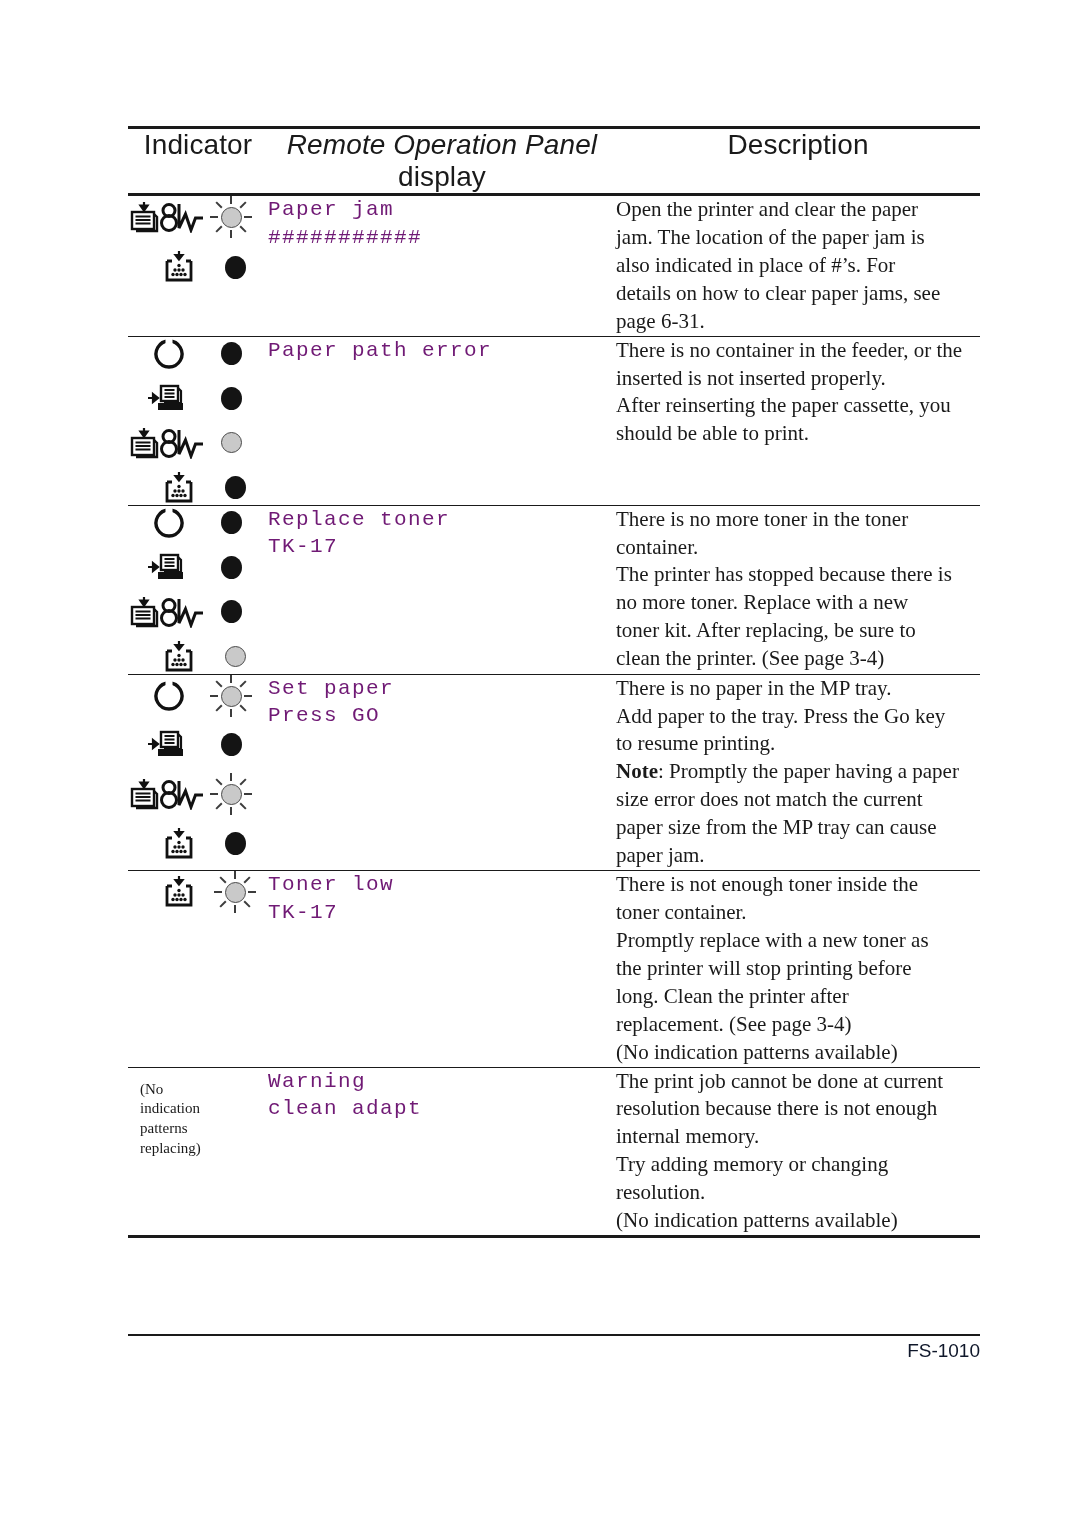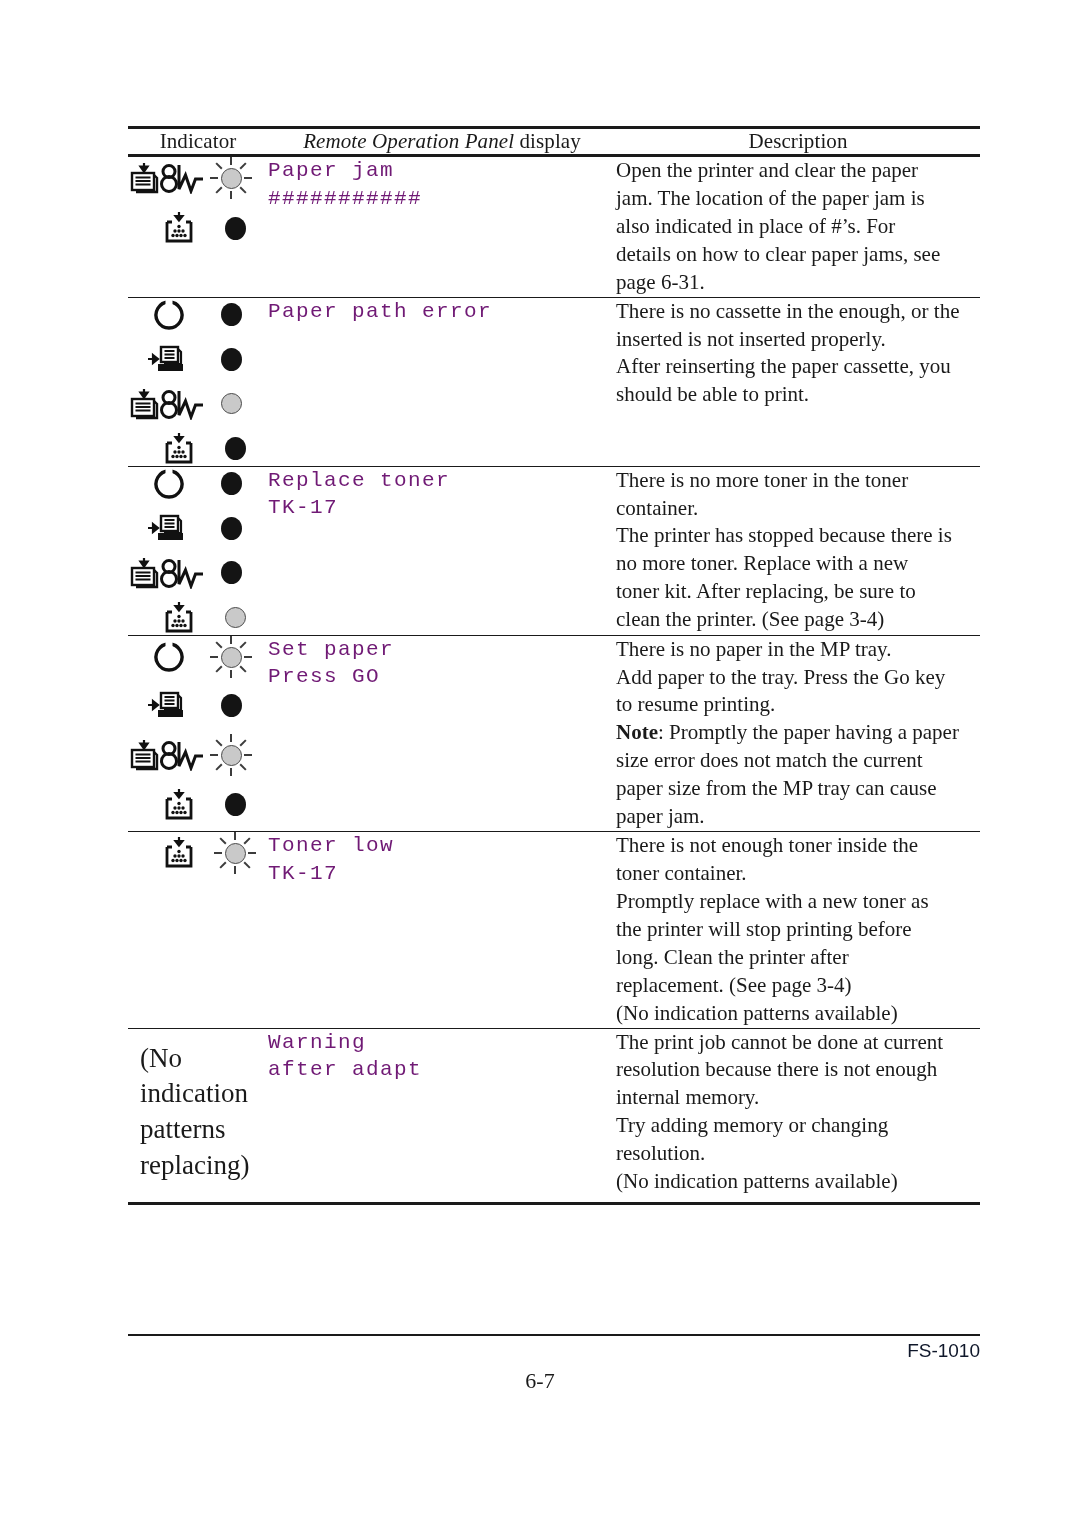--- a/index.html
+++ b/index.html
@@ -34,23 +34,23 @@
 
   .col-ind{width:140px;}
   .col-disp{width:348px;}
   .col-desc{width:364px;}
 
   .vline-a{border-right:1.6px solid #1a1a1a;}
   .vline-b{border-right:1.6px solid #1a1a1a;}
 
   
   thead th{
-    font-family:Liberation Serif, serif;
+    font-family:Liberation Sans, sans-serif;
     font-weight:400;
-    font-size:21px;
+    font-size:28px;
     text-align:center;
     padding:8px 0 10px 0;
     letter-spacing:.1px;
     margin-top:42px;
   }
   thead th .ital{font-style:italic;}
 
   
   .cell-ind{padding:12px 6px 18px 6px;}
   .cell-disp{
@@ -64,21 +64,21 @@
   }
   .cell-desc{
     font-size:21px;
     line-height:1.33;
     padding:11px 10px 18px 16px;
   }
   .cell-desc p{margin:0;}
   .cell-desc .b{font-weight:bold;}
 
   .noind{
-    font-size:27px;
+    font-size:15px;
     line-height:1.33;
     padding:12px 6px 18px 12px;
   }
   .noind p{margin:0;}
 
   
   .ind-grid{
     display:flex;
     flex-direction:column;
     gap:12px;
@@ -313,21 +313,21 @@
                   </span>
                 </div>
                 <div class="lamp">
                   <span class="lamp-on"></span>
                 </div>
               </div>
             </div>
           </td>
           <td class="cell-disp vline-b"><div>Paper path error</div></td>
           <td class="cell-desc">
-            <p>There is no cassette in the enough, or the</p>
+            <p>There is no container in the feeder, or the</p>
             <p>inserted is not inserted properly.</p>
             <p>After reinserting the paper cassette, you</p>
             <p>should be able to print.</p>
           </td>
         </tr>
         <tr class="rule-row">
           <td class="cell-ind vline-a">
             <div class="ind-grid">
               <div class="ind-line center-sym">
                 <div class="sym">
@@ -573,30 +573,29 @@
         </tr>
         <tr class="rule-row rule-bottom">
           <td class="cell-ind vline-a">
             <div class="noind">
               <p>(No</p>
               <p>indication</p>
               <p>patterns</p>
               <p>replacing)</p>
             </div>
           </td>
-          <td class="cell-disp vline-b"><div>Warning</div><div>after adapt</div></td>
+          <td class="cell-disp vline-b"><div>Warning</div><div>clean adapt</div></td>
           <td class="cell-desc">
             <p>The print job cannot be done at current</p>
             <p>resolution because there is not enough</p>
             <p>internal memory.</p>
             <p>Try adding memory or changing</p>
             <p>resolution.</p>
             <p>(No indication patterns available)</p>
           </td>
         </tr>
       </tbody>
   </table>
 
   <div class="foot-rule"></div>
   <div class="foot-model">FS-1010</div>
-  <div class="foot-page">6-7</div>
 
 </div>
 
 </body></html>

